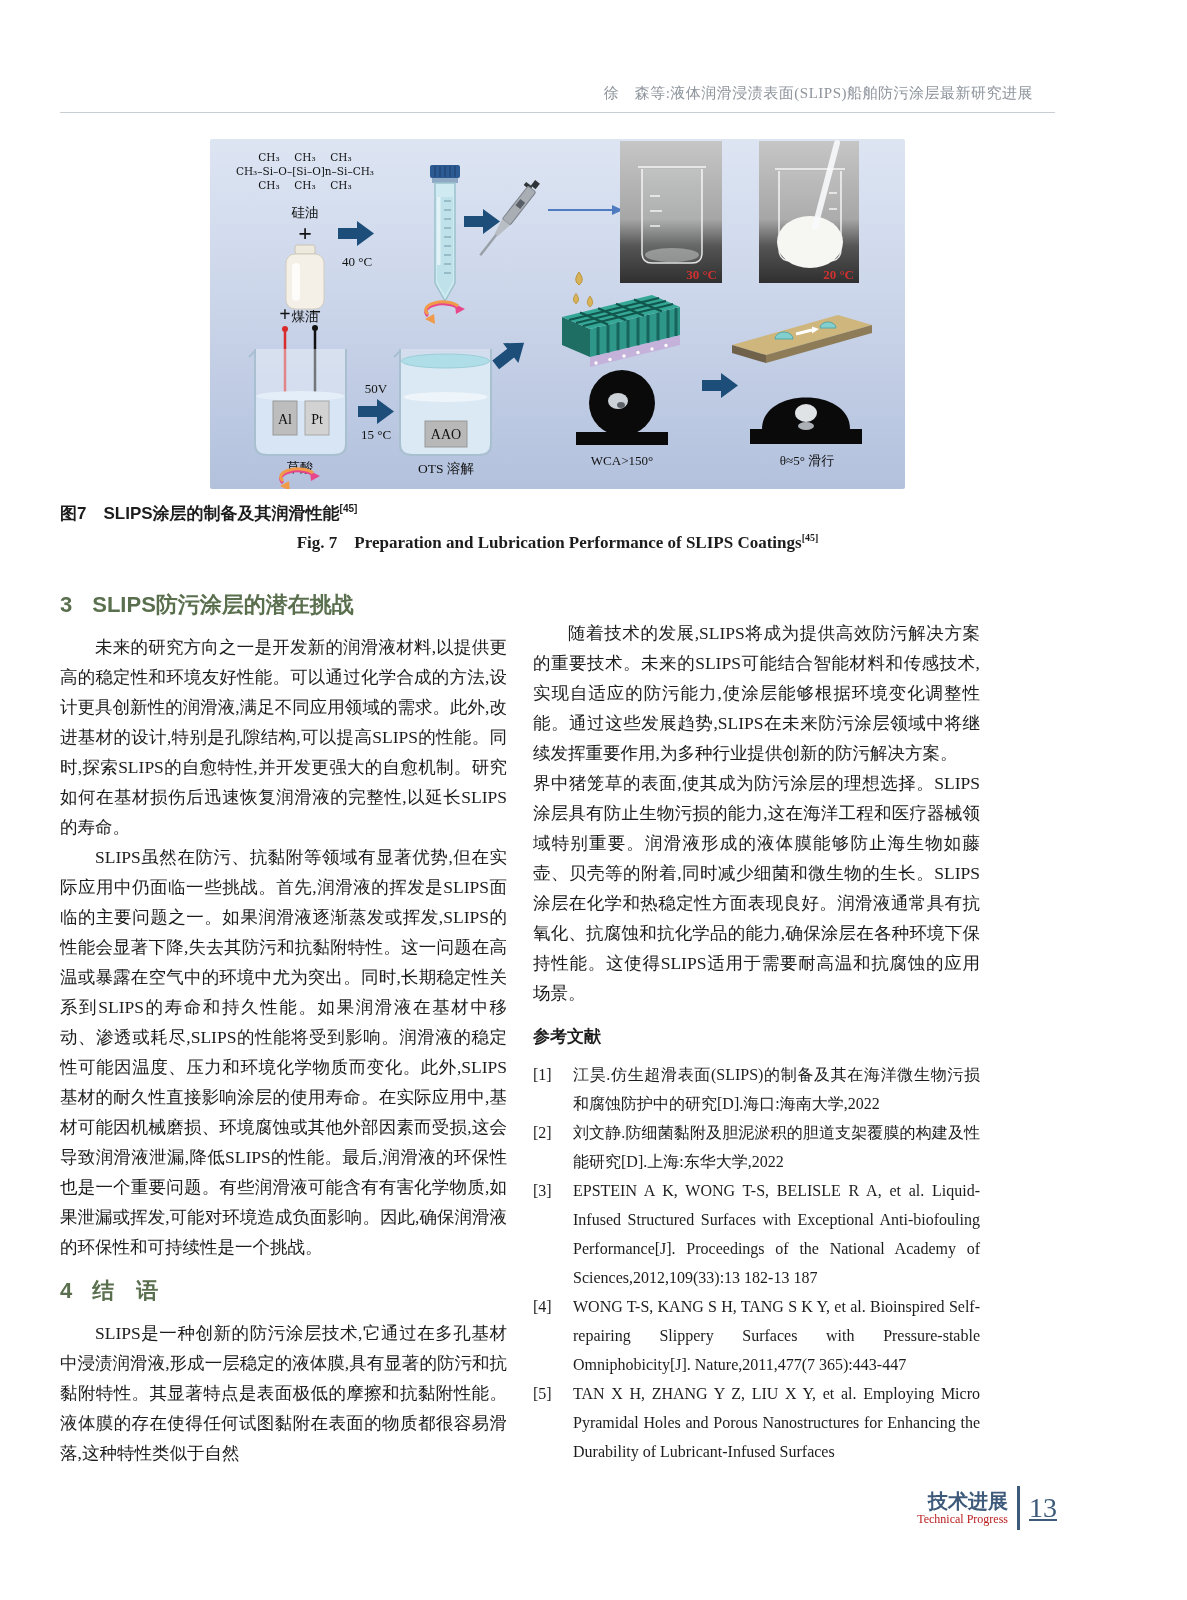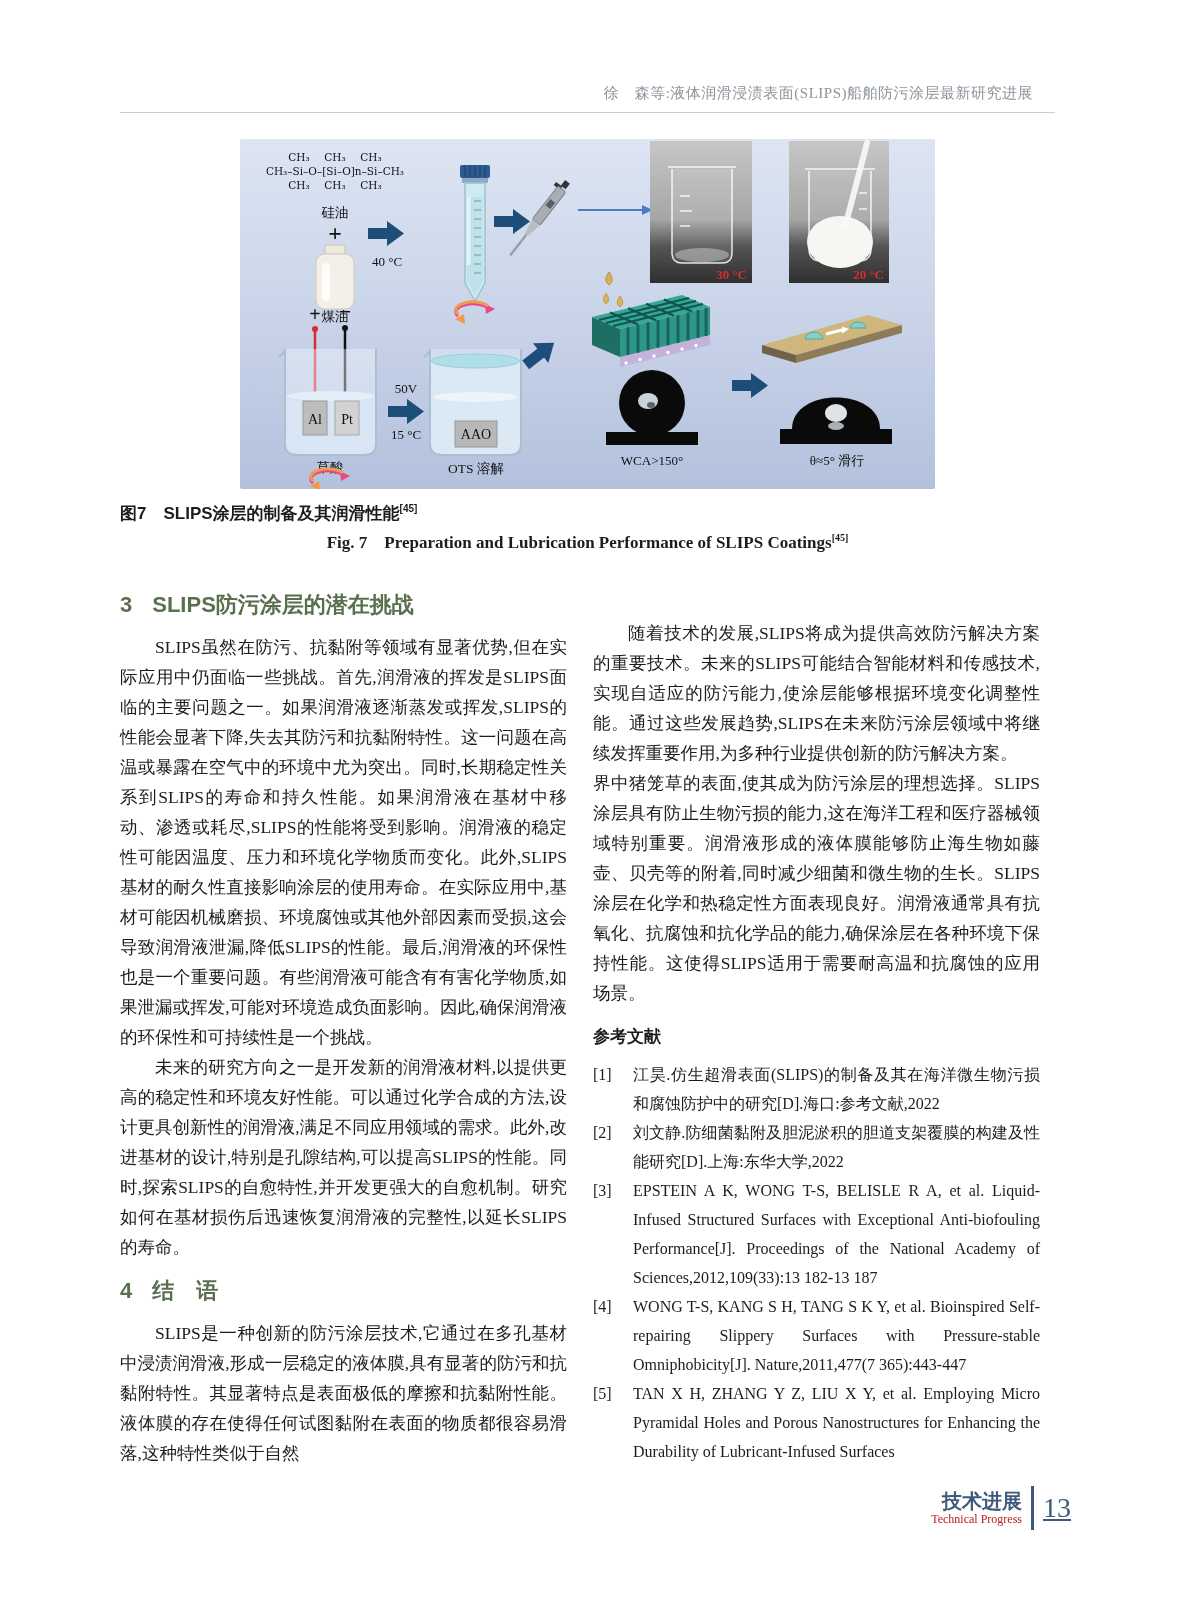--- a/index.html
+++ b/index.html
@@ -1,19 +1,19 @@
 <!DOCTYPE html>
 <html><head>
 <meta charset="utf-8">
 <style>
   html,body{margin:0;padding:0;background:#ffffff;}
   .page{
     position:relative;width:1187px;height:1600px;margin:0 auto;background:#ffffff;
     font-family:"Liberation Serif","DejaVu Serif",serif;color:#1c1c1c;
-    box-sizing:border-box;padding:84px 132px 0 120px;overflow:hidden;
+    box-sizing:border-box;padding:84px 132px 0 60px;overflow:hidden;
   }
   
   .header{border-bottom:1.5px solid #c9ced3;padding-bottom:9px;}
   .header-title{text-align:right;font-size:15px;color:#8d949c;letter-spacing:.5px;padding-right:22px;}
   
   .fig{margin:26px 0 0 0;}
   .fig-canvas{width:695px;margin:8px auto;}
   .fig-svg{display:block;}
   .fig-svg text{font-family:"Liberation Serif","DejaVu Serif",serif;fill:#111;}
   .fig-svg .cjk{font-size:13.5px;}
@@ -32,21 +32,21 @@
     font-size:22px;line-height:30px;margin:0 0 12px 0;display:flex;gap:20px;}
   .sec.second{margin-top:14px;}
   .body-p{font-size:17.5px;line-height:30px;text-align:justify;margin:0;}
   .indent{text-indent:2em;}
   .refs-title{font-family:"Liberation Sans","DejaVu Sans",sans-serif;text-align:left;font-weight:bold;
     font-size:17px;line-height:30px;margin:14px 0 8px 0;}
   .ref{display:flex;font-size:16px;line-height:29px;}
   .ref-num{width:40px;flex:none;}
   .ref-text{flex:1;text-align:justify;}
   
-  .footer{position:absolute;right:116px;top:1486px;display:flex;align-items:center;}
+  .footer{position:absolute;right:130px;top:1486px;display:flex;align-items:center;}
   .footer-labels{text-align:right;margin-right:9px;}
   .footer-zh{font-family:"Liberation Sans","DejaVu Sans",sans-serif;font-weight:bold;font-size:20px;
     line-height:22px;color:#3e5a7a;}
   .footer-en{font-size:12px;color:#b91c1c;}
   .footer-bar{width:3px;height:44px;background:#3e5a7a;margin-right:9px;}
   .footer-page{font-size:28px;color:#3e5a7a;text-decoration:underline;}
 </style>
 </head>
 <body>
 
@@ -282,38 +282,38 @@
     </figcaption>
   </figure>
 
   <div class="columns">
 
     <div class="col col-left">
       <h2 class="sec">
         <span class="sec-num">3</span>
         <span class="sec-title">SLIPS防污涂层的潜在挑战</span>
       </h2>
+      <p class="body-p indent">未来的研究方向之一是开发新的润滑液材料,以提供更高的稳定性和环境友好性能。可以通过化学合成的方法,设计更具创新性的润滑液,满足不同应用领域的需求。此外,改进基材的设计,特别是孔隙结构,可以提高SLIPS的性能。同时,探索SLIPS的自愈特性,并开发更强大的自愈机制。研究如何在基材损伤后迅速恢复润滑液的完整性,以延长SLIPS的寿命。</p>
       <p class="body-p indent">SLIPS虽然在防污、抗黏附等领域有显著优势,但在实际应用中仍面临一些挑战。首先,润滑液的挥发是SLIPS面临的主要问题之一。如果润滑液逐渐蒸发或挥发,SLIPS的性能会显著下降,失去其防污和抗黏附特性。这一问题在高温或暴露在空气中的环境中尤为突出。同时,长期稳定性关系到SLIPS的寿命和持久性能。如果润滑液在基材中移动、渗透或耗尽,SLIPS的性能将受到影响。润滑液的稳定性可能因温度、压力和环境化学物质而变化。此外,SLIPS基材的耐久性直接影响涂层的使用寿命。在实际应用中,基材可能因机械磨损、环境腐蚀或其他外部因素而受损,这会导致润滑液泄漏,降低SLIPS的性能。最后,润滑液的环保性也是一个重要问题。有些润滑液可能含有有害化学物质,如果泄漏或挥发,可能对环境造成负面影响。因此,确保润滑液的环保性和可持续性是一个挑战。</p>
-      <p class="body-p indent">未来的研究方向之一是开发新的润滑液材料,以提供更高的稳定性和环境友好性能。可以通过化学合成的方法,设计更具创新性的润滑液,满足不同应用领域的需求。此外,改进基材的设计,特别是孔隙结构,可以提高SLIPS的性能。同时,探索SLIPS的自愈特性,并开发更强大的自愈机制。研究如何在基材损伤后迅速恢复润滑液的完整性,以延长SLIPS的寿命。</p>
       <h2 class="sec second">
         <span class="sec-num">4</span>
         <span class="sec-title">结　语</span>
       </h2>
       <p class="body-p indent">SLIPS是一种创新的防污涂层技术,它通过在多孔基材中浸渍润滑液,形成一层稳定的液体膜,具有显著的防污和抗黏附特性。其显著特点是表面极低的摩擦和抗黏附性能。液体膜的存在使得任何试图黏附在表面的物质都很容易滑落,这种特性类似于自然</p>
     </div>
 
     <div class="col col-right">
       <p class="body-p indent">随着技术的发展,SLIPS将成为提供高效防污解决方案的重要技术。未来的SLIPS可能结合智能材料和传感技术,实现自适应的防污能力,使涂层能够根据环境变化调整性能。通过这些发展趋势,SLIPS在未来防污涂层领域中将继续发挥重要作用,为多种行业提供创新的防污解决方案。</p>
       <p class="body-p">界中猪笼草的表面,使其成为防污涂层的理想选择。SLIPS涂层具有防止生物污损的能力,这在海洋工程和医疗器械领域特别重要。润滑液形成的液体膜能够防止海生物如藤壶、贝壳等的附着,同时减少细菌和微生物的生长。SLIPS涂层在化学和热稳定性方面表现良好。润滑液通常具有抗氧化、抗腐蚀和抗化学品的能力,确保涂层在各种环境下保持性能。这使得SLIPS适用于需要耐高温和抗腐蚀的应用场景。</p>
 
       <div class="refs-title">参考文献</div>
 
       <div class="ref">
         <span class="ref-num">[1]</span>
-        <span class="ref-text">江昊.仿生超滑表面(SLIPS)的制备及其在海洋微生物污损和腐蚀防护中的研究[D].海口:参考文献,2022</span>
+        <span class="ref-text">江昊.仿生超滑表面(SLIPS)的制备及其在海洋微生物污损和腐蚀防护中的研究[D].海口:海南大学,2022</span>
       </div>
       <div class="ref">
         <span class="ref-num">[2]</span>
         <span class="ref-text">刘文静.防细菌黏附及胆泥淤积的胆道支架覆膜的构建及性能研究[D].上海:东华大学,2022</span>
       </div>
       <div class="ref">
         <span class="ref-num">[3]</span>
         <span class="ref-text">EPSTEIN A K, WONG T-S, BELISLE R A, et al. Liquid-Infused Structured Surfaces with Exceptional Anti-biofouling Performance[J]. Proceedings of the National Academy of Sciences,2012,109(33):13 182-13 187</span>
       </div>
       <div class="ref">

